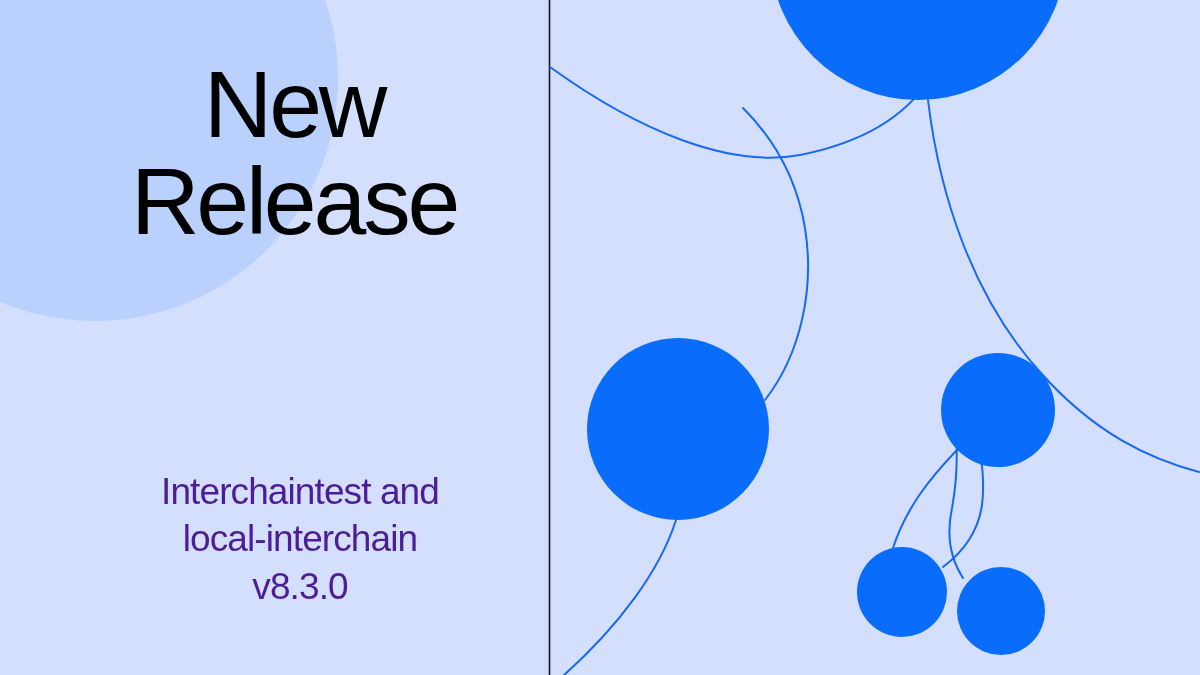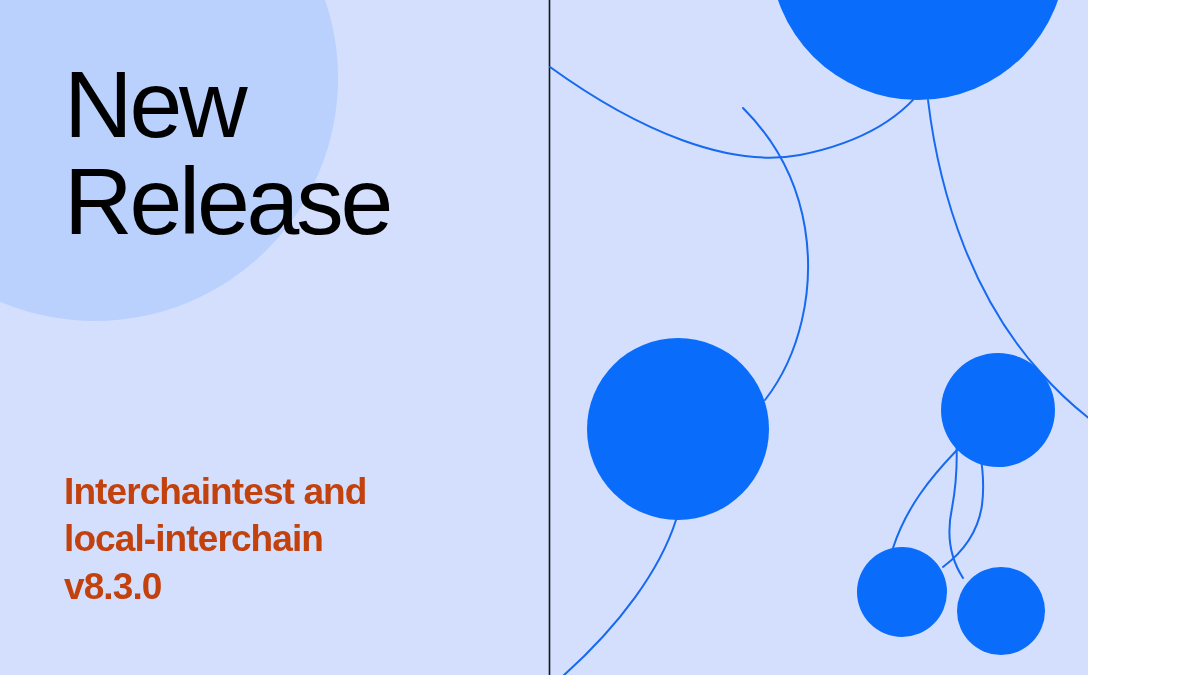--- a/index.html
+++ b/index.html
@@ -2,25 +2,26 @@
 <html><head>
 <meta charset="utf-8">
 <style>
   html, body {
     margin: 0;
     padding: 0;
     background: #ffffff;
   }
   #canvas {
     position: relative;
-    width: 1088px;
+    width: 1200px;
     height: 675px;
     overflow: hidden;
     font-family: "Liberation Sans", sans-serif;
     background: #d3dffd;
+    text-align: center;
   }
   #bg-svg {
     position: absolute;
     inset: 0;
     width: 1200px;
     height: 675px;
     display: block;
   }
   .text-layer {
     position: absolute;
@@ -36,28 +37,28 @@
     width: 460px;
     font-size: 95px;
     line-height: 1.02;
     letter-spacing: -3.2px;
     font-weight: 400;
     color: #000000;
     white-space: pre-line;
   }
   #subtitle {
     position: absolute;
-    left: 64px;
+    left: 80px;
     top: 468px;
     width: 440px;
     font-size: 37px;
     line-height: 1.28;
     letter-spacing: -0.9px;
-    font-weight: 700;
-    color: #c2410c;
+    font-weight: 400;
+    color: #4c1d95;
     white-space: pre-line;
   }
 </style>
 </head>
 <body>
 
 <div id="canvas">
 
   <svg id="bg-svg" viewBox="0 0 1200 675" aria-hidden="true">
     <defs>

